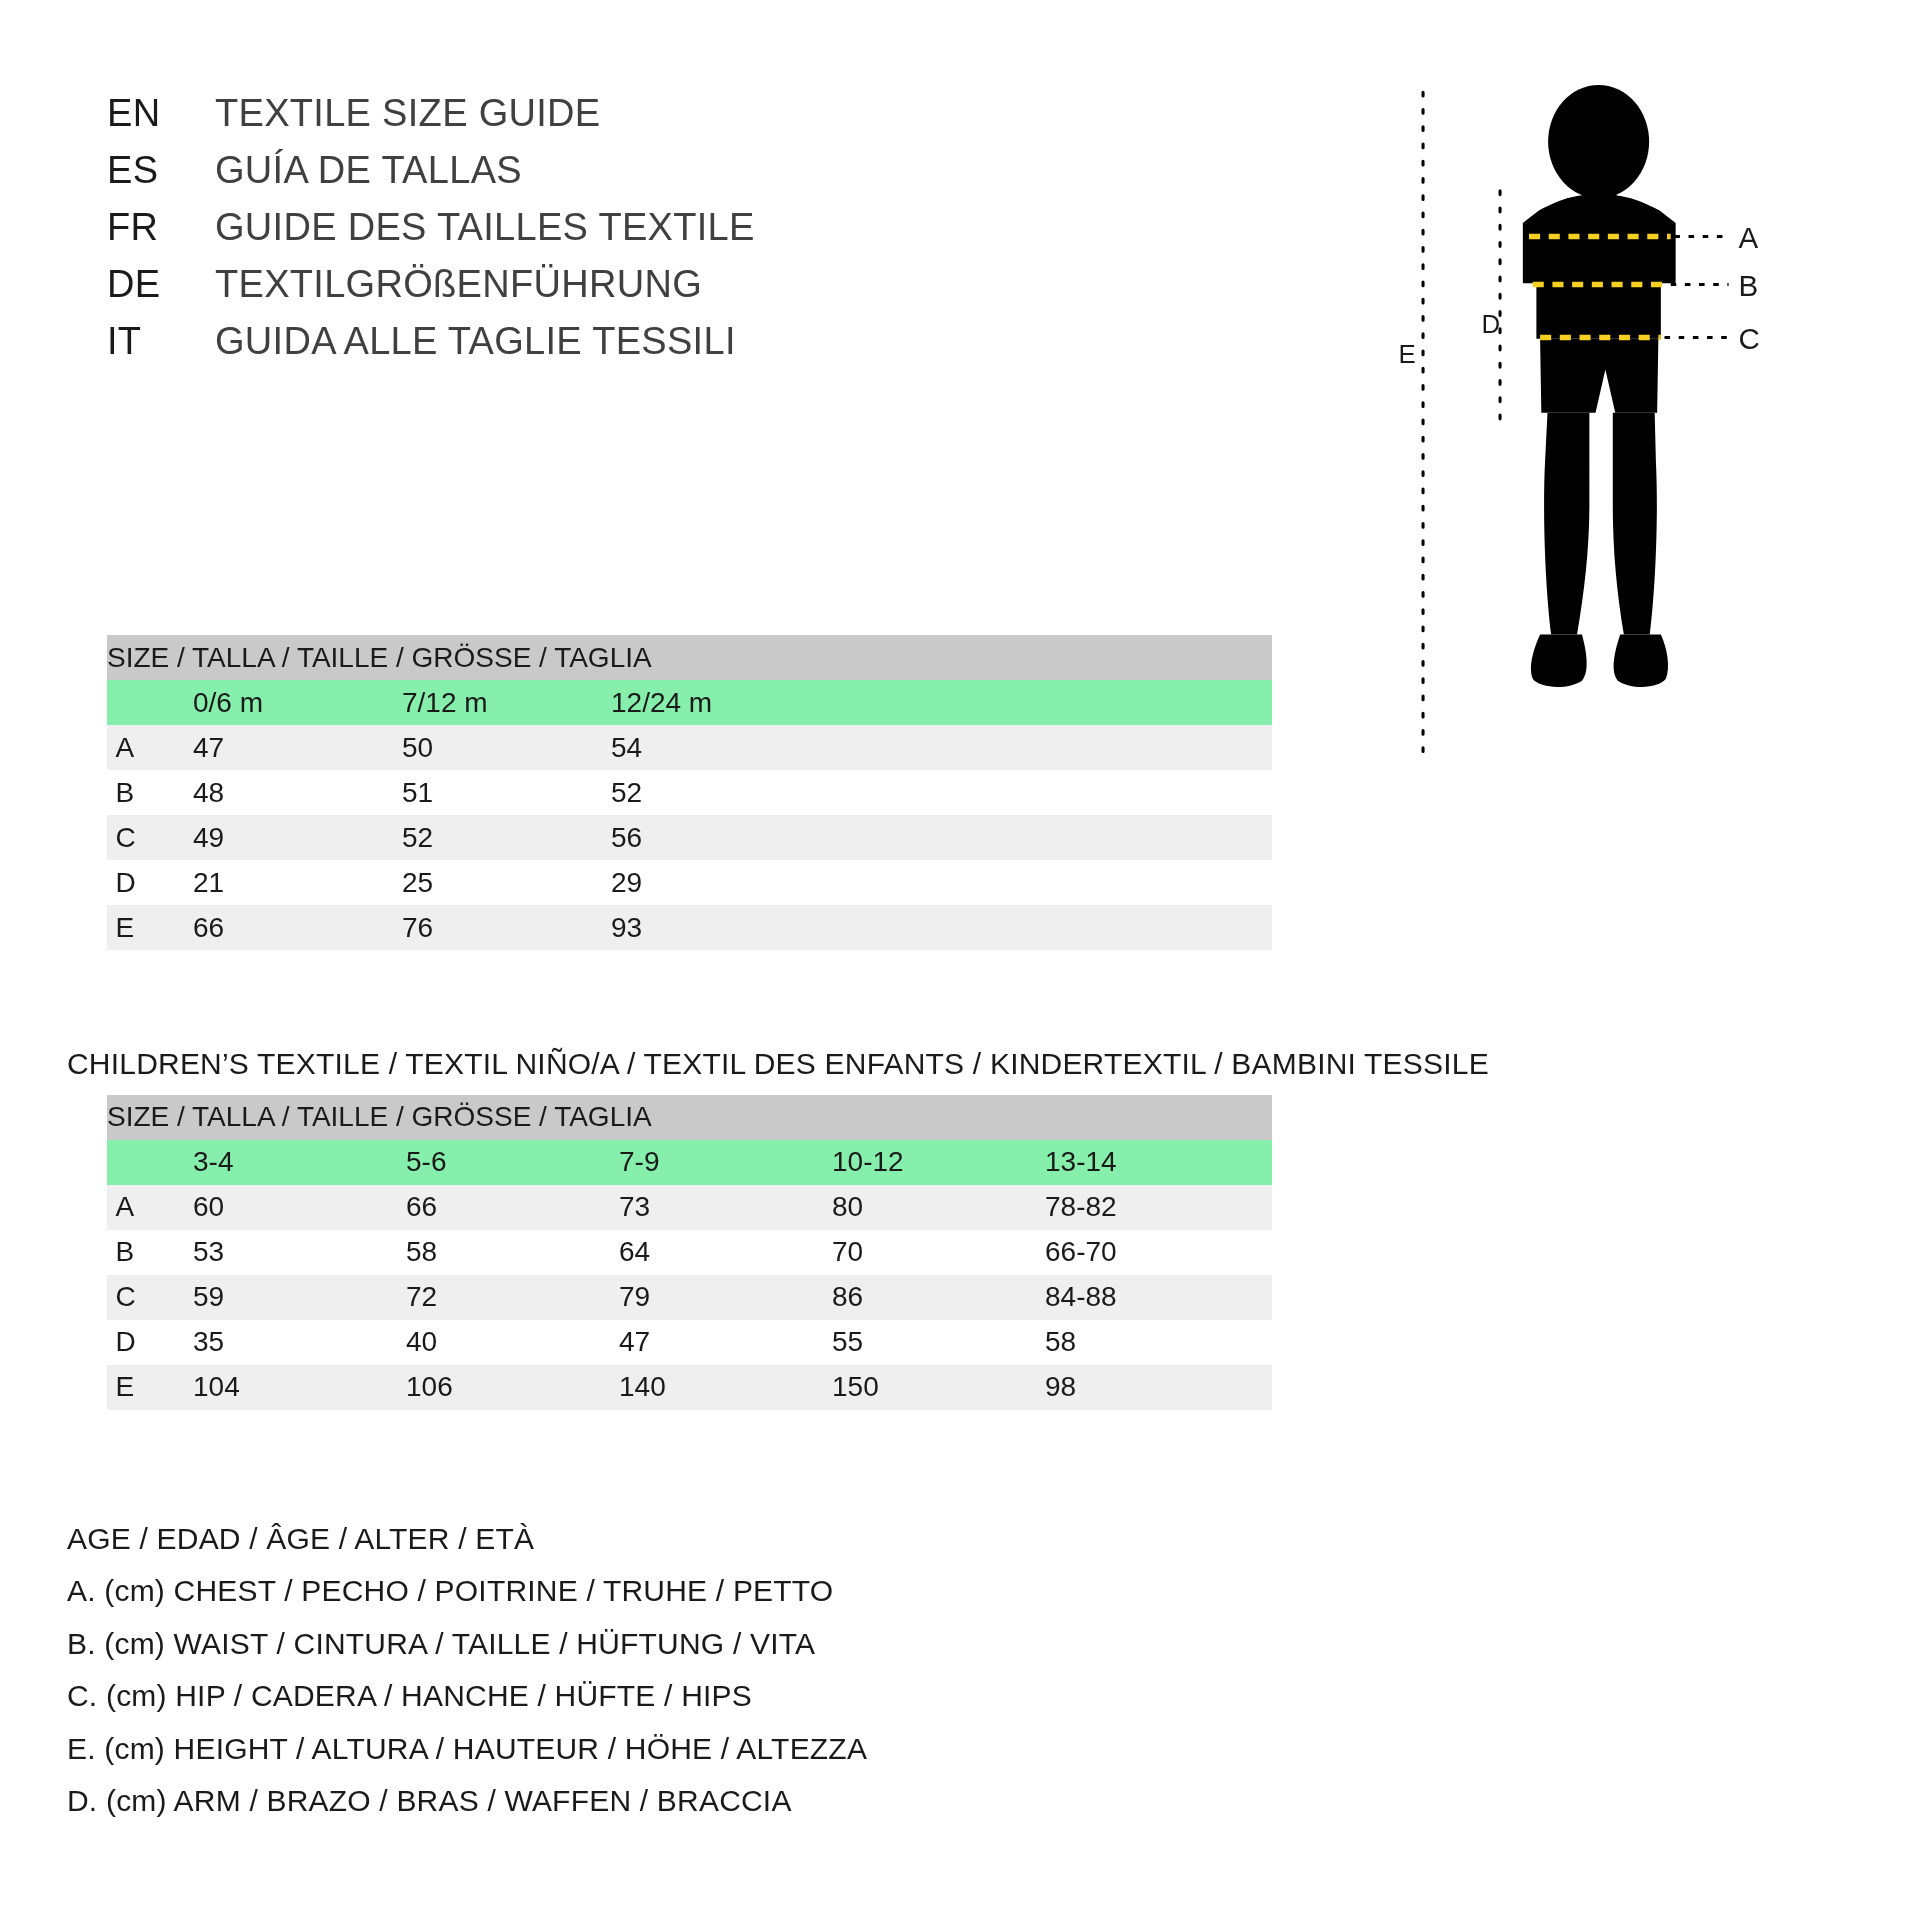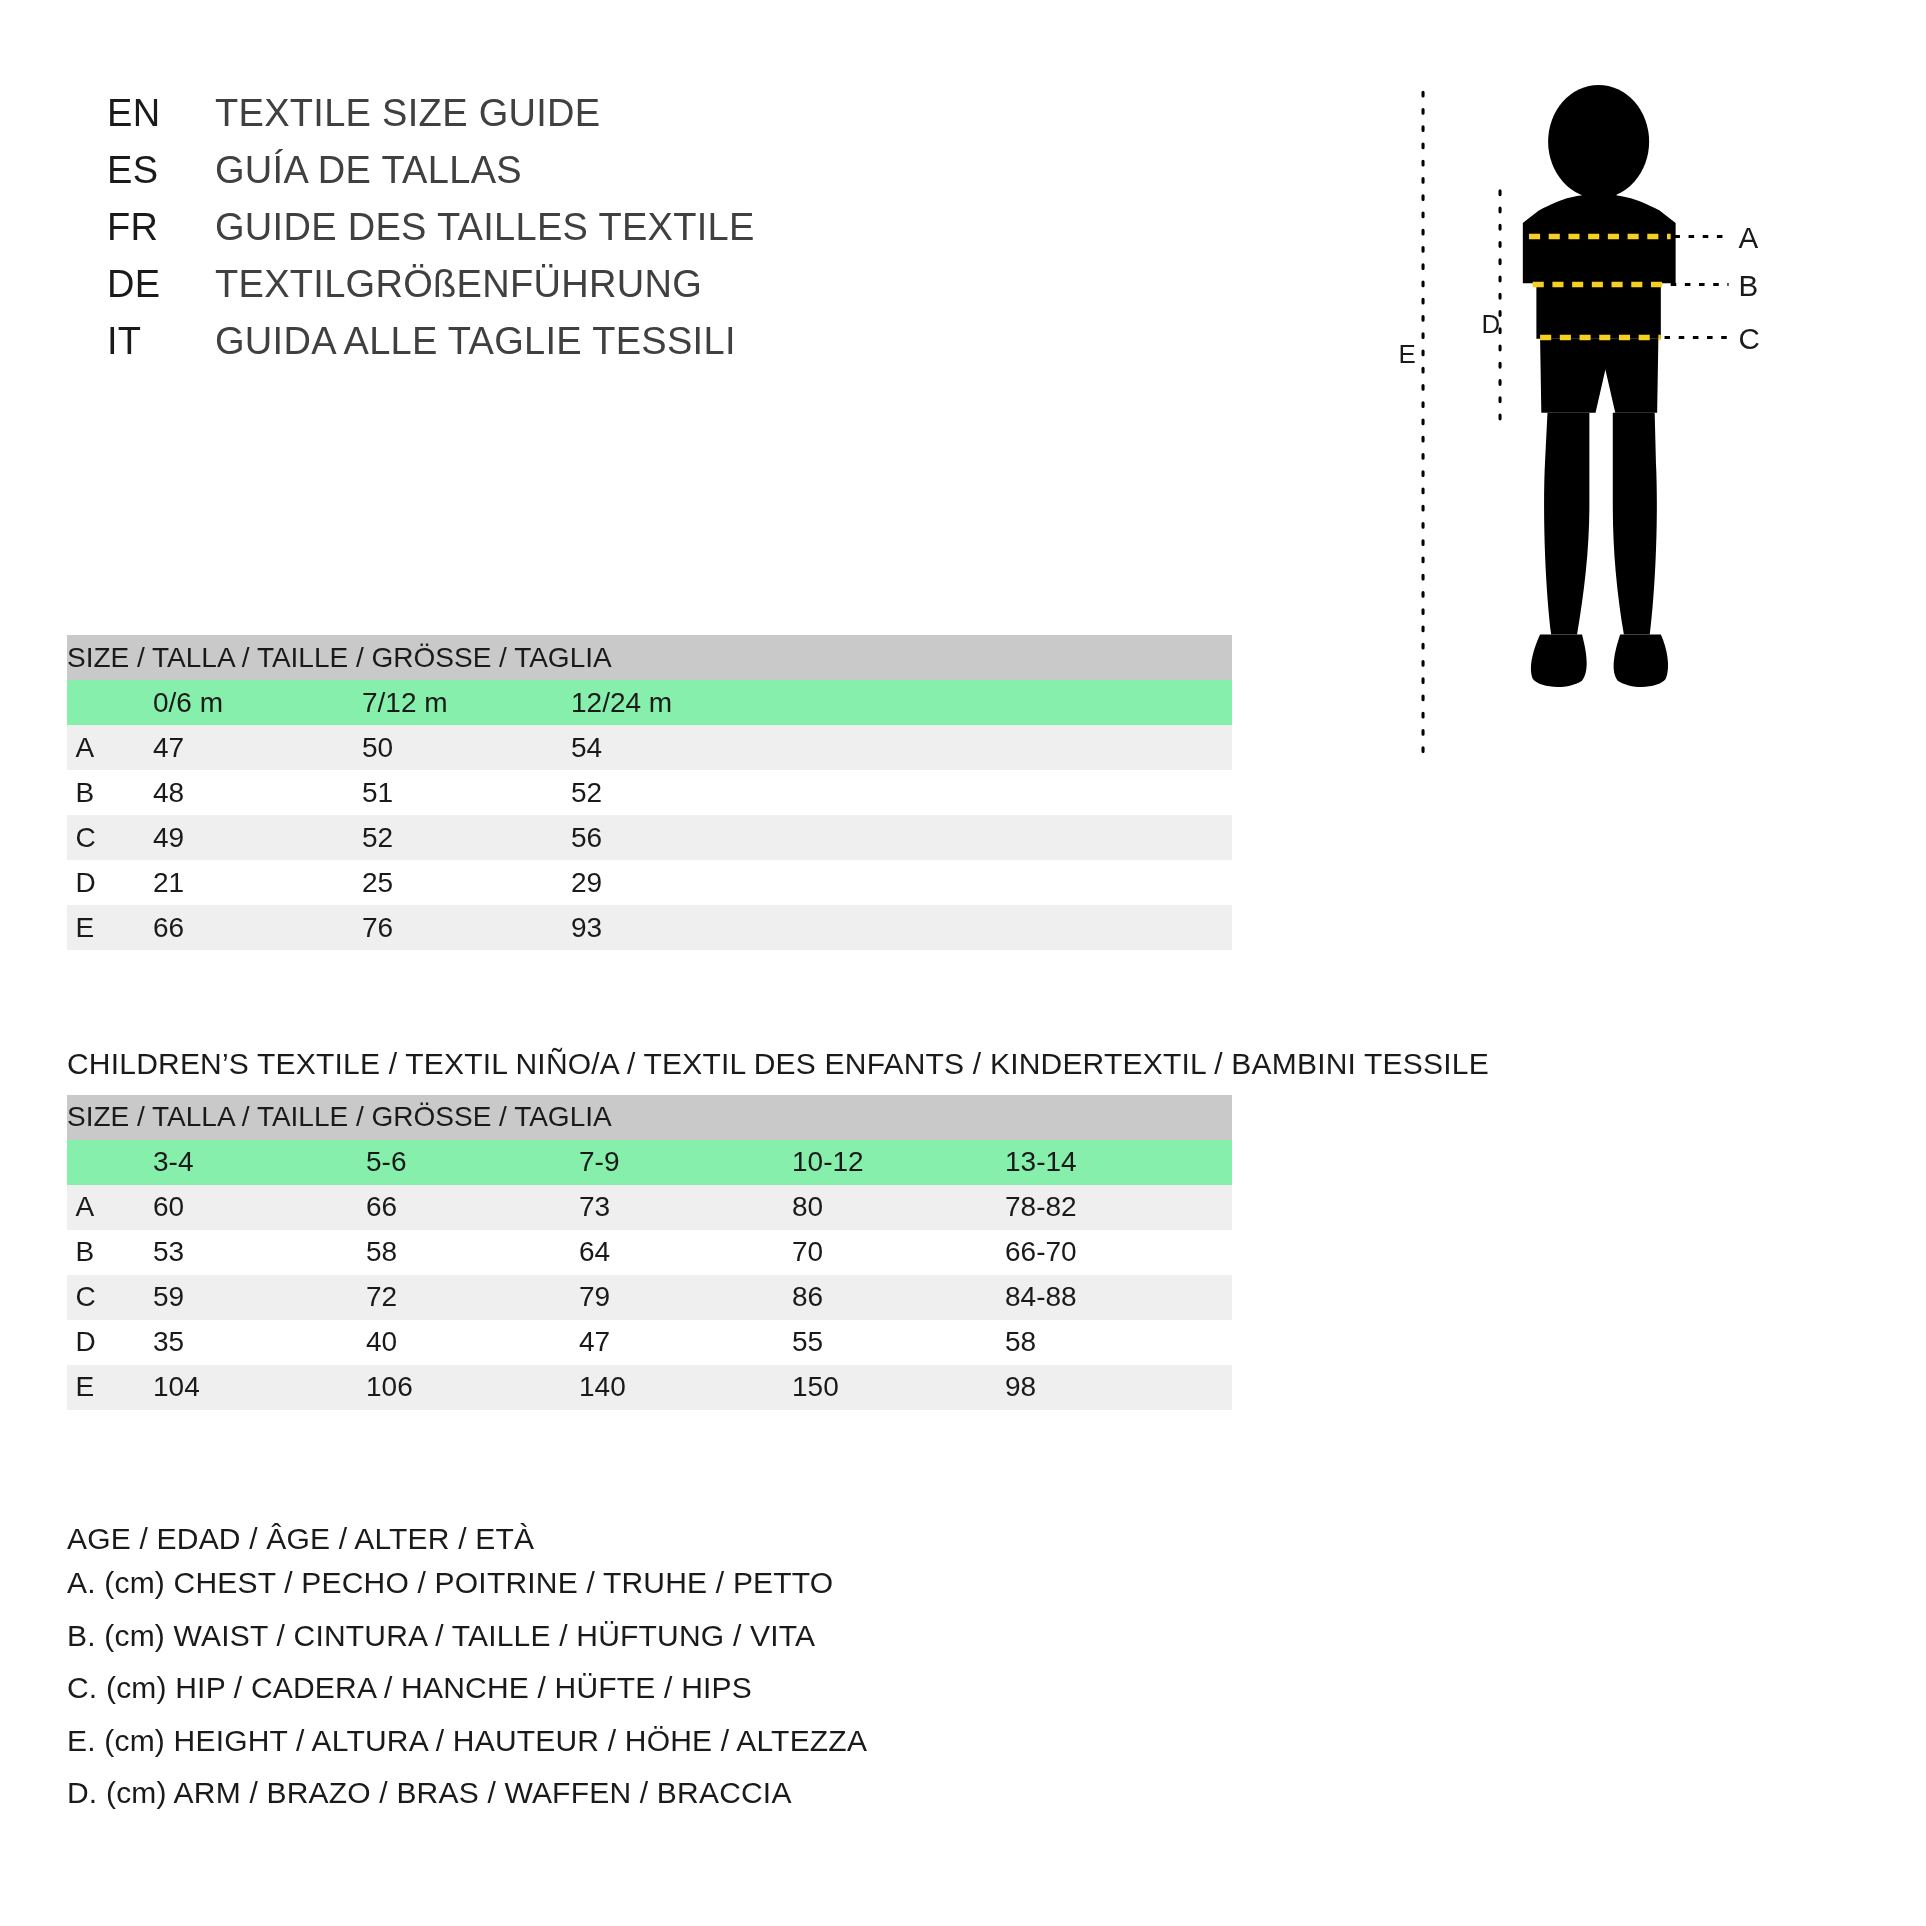--- a/index.html
+++ b/index.html
@@ -62,20 +62,21 @@
     font-size: 30px;
     color: #1a1a1a;
     white-space: nowrap;
     margin-bottom: 13.6px;
     letter-spacing: 0.2px;
   }
   table.size-table {
     border-collapse: collapse;
     width: 1165px;
     table-layout: fixed;
+    margin-left: 40px;
   }
   table.size-table td, table.size-table th {
     font-size: 28px;
     font-weight: normal;
     text-align: left;
     padding: 0;
     height: 45px;
     vertical-align: middle;
     color: #1a1a1a;
   }
@@ -93,21 +94,21 @@
 
   
   .legend {
     position: absolute;
     left: 67px;
     top: 1522px;
     width: 1356px;
   }
   .legend-title {
     font-size: 30px;
-    margin-bottom: 10px;
+    margin-bottom: 18px;
     letter-spacing: 0.2px;
   }
   .legend-item {
     font-size: 30px;
     margin-bottom: 18.5px;
     letter-spacing: 0.2px;
     white-space: nowrap;
   }
 </style>
 </head>

